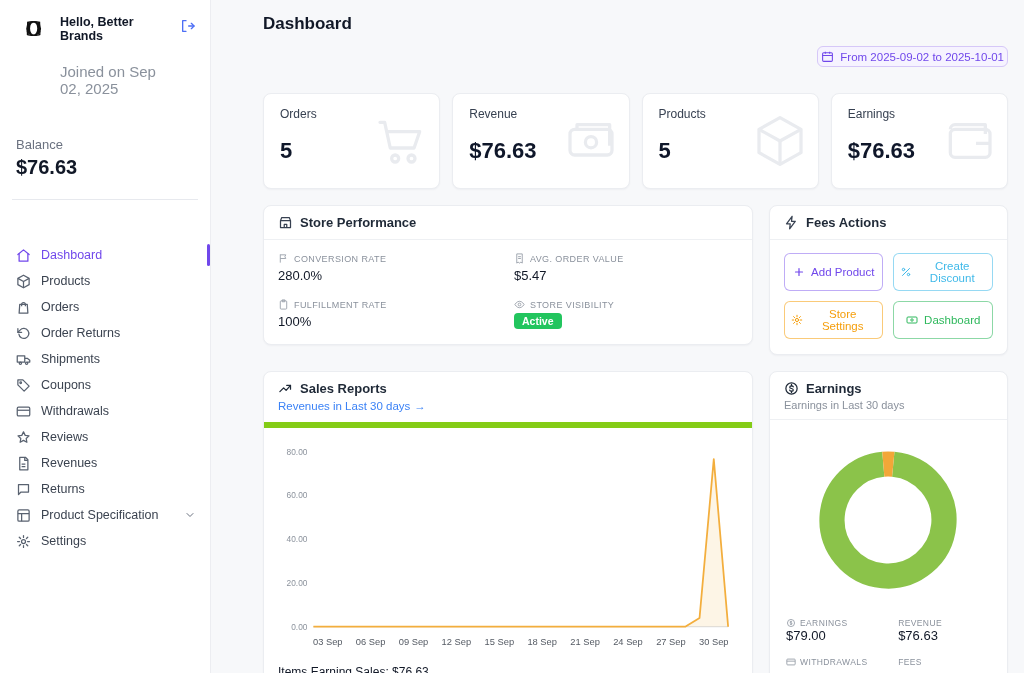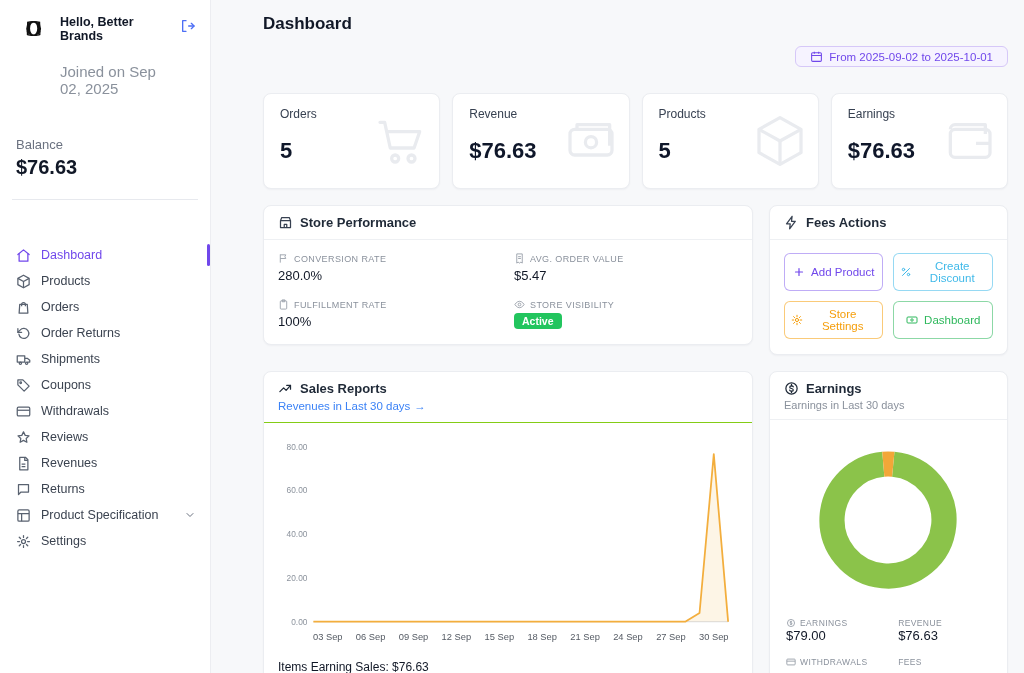--- a/index.html
+++ b/index.html
@@ -27,21 +27,21 @@
   .nav-item .nicon { color:#596270; display:flex; }
   .nav-item.active { color:#7047eb; }
   .nav-item.active .nicon { color:#7047eb; }
   .nav-item.active::after { content:""; position:absolute; right:0; top:2px; width:3px; height:22px; background:#7047eb; border-radius:2px; }
   .nav-item .chev { margin-left:auto; color:#6b7280; display:flex; }
 
   
   .main { margin-left:211px; padding:14px 16px 16px 52px; height:673px; }
   .page-title { font-size:17px; font-weight:bold; color:#111827; }
   .chip-row { display:flex; justify-content:flex-end; margin-top:12px; margin-bottom:26px; }
-  .date-chip { display:inline-flex; align-items:center; gap:6px; font-size:11.5px; color:#7047eb; background:#f6f3ff; border:1px solid #d6c8f8; border-radius:6px; padding:3px 14px; cursor:pointer; }
+  .date-chip { display:inline-flex; align-items:center; gap:6px; font-size:11.5px; color:#7047eb; background:#f6f3ff; border:1px solid #d6c8f8; border-radius:6px; padding:3px 3px; cursor:pointer; }
 
   .card { background:#fff; border:1px solid #ebedf1; border-radius:8px; box-shadow:0 1px 2px rgba(16,24,40,.04); }
   .card-head { display:flex; align-items:center; gap:7px; padding:9px 14px; border-bottom:1px solid #eef0f3; font-size:13px; font-weight:bold; color:#1f2937; }
   .card-head .hicon { color:#374151; display:flex; }
 
   .stats-grid { display:grid; grid-template-columns:repeat(4,1fr); gap:12px; margin-bottom:16px; }
   .stat-card { position:relative; background:#fff; border:1px solid #ebedf1; border-radius:8px; box-shadow:0 1px 2px rgba(16,24,40,.04); padding:13px 16px; height:96px; overflow:hidden; }
   .stat-card .slabel { font-size:12px; color:#374151; }
   .stat-card .svalue { font-size:22px; font-weight:bold; color:#0f172a; margin-top:17px; }
   .stat-card .wmark { position:absolute; right:10px; top:50%; transform:translateY(-50%); color:#e9ebef; }
@@ -55,21 +55,21 @@
   .metric .mvalue { font-size:13px; color:#111827; margin-top:4px; }
   .badge-active { display:inline-block; background:#22c55e; color:#fff; font-size:10.5px; font-weight:bold; padding:2px 8px; border-radius:4px; margin-top:3px; }
 
   .qa-body { display:grid; grid-template-columns:1fr 1fr; gap:10px; padding:13px 14px 15px; }
   .qa-btn { display:flex; align-items:center; justify-content:center; gap:6px; font-size:11.5px; background:#fff; border-radius:6px; padding:6px 6px; cursor:pointer; font-family:inherit; }
   .qa-purple { color:#7047eb; border:1px solid rgba(112,71,235,.45); }
   .qa-blue   { color:#3fb9e9; border:1px solid rgba(63,185,233,.55); }
   .qa-orange { color:#f59e0b; border:1px solid rgba(245,158,11,.55);justify-content:center; }
   .qa-green  { color:#2eb85c; border:1px solid rgba(46,184,92,.55); }
 
-  .sales-head { padding:9px 14px 8px; border-bottom:1px solid #84cc16; }
+  .sales-head { padding:9px 14px 8px; border-bottom:6px solid #84cc16; }
   .sales-title { display:flex; align-items:center; gap:7px; font-size:13px; font-weight:bold; color:#1f2937; }
   .sales-sub { margin-top:4px; font-size:11.5px; color:#3b82f6; cursor:pointer; display:inline-flex; align-items:center; gap:4px; }
   .chart-wrap { padding:12px 14px 0; }
   .ctick  { font-size:8.5px; fill:#8b929c; }
   .ctickx { font-size:9.5px; fill:#555b64; }
   .sales-foot { padding:11px 14px 13px; font-size:12px; color:#111827; }
 
   .earn-head { padding:9px 14px 8px; border-bottom:1px solid #eef0f3; }
   .earn-title { display:flex; align-items:center; gap:7px; font-size:13px; font-weight:bold; color:#1f2937; }
   .earn-sub { margin-top:3px; font-size:11px; color:#8a919c; }

